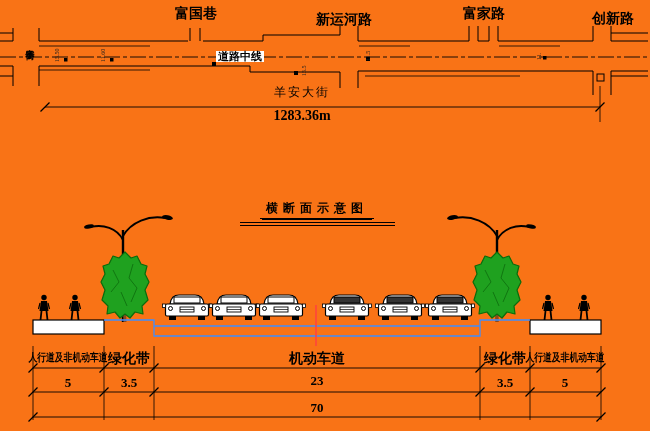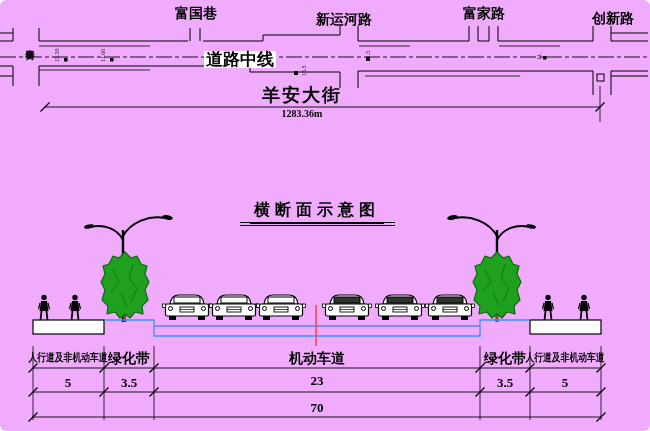--- a/index.html
+++ b/index.html
@@ -1,28 +1,28 @@
 <!DOCTYPE html>
 <html><head>
 <meta charset="utf-8">
 <style>
   html,body{margin:0;padding:0;background:#fff;}
   .stage{
-    position:relative;width:650px;height:431px;background:#f0abfc;overflow:hidden;
-    font-family:"Liberation Serif","DejaVu Sans",serif;color:#000;border-radius:6px;
+    position:relative;width:650px;height:431px;background:#f97316;overflow:hidden;
+    font-family:"Liberation Serif","DejaVu Sans",serif;color:#000;
   }
   svg{position:absolute;left:0;top:0;}
   .txt{position:absolute;white-space:nowrap;line-height:1;}
   .road-label{font-size:14px;font-weight:bold;transform:translateX(-50%);}
-  .centerline-label{font-size:17px;font-weight:bold;background:#fff;padding:0 2px;transform:translateX(-50%);}
+  .centerline-label{font-size:11px;font-weight:bold;background:#fff;padding:0 2px;transform:translateX(-50%);}
   .vroad-label{font-size:9px;font-weight:bold;writing-mode:vertical-rl;text-orientation:upright;letter-spacing:1px;}
   .station{font-size:6px;transform:rotate(-90deg);transform-origin:left bottom;color:#222;}
-  .street-name{font-size:18px;font-weight:bold;letter-spacing:2px;transform:translateX(-50%);}
-  .street-len{font-size:10px;font-weight:bold;transform:translateX(-50%);}
-  .sec-title{font-size:16px;font-weight:bold;letter-spacing:5px;transform:translateX(-50%);
+  .street-name{font-size:12px;font-weight:normal;letter-spacing:2px;transform:translateX(-50%);}
+  .street-len{font-size:14px;font-weight:bold;transform:translateX(-50%);}
+  .sec-title{font-size:12px;font-weight:bold;letter-spacing:5px;transform:translateX(-50%);
     border-bottom:1px solid #000;padding:0 6px 4px 6px;box-shadow:0 3px 0 -2px #000;}
   .zone-label{font-size:14px;font-weight:bold;transform:translateX(-50%);}
   .zone-label.narrow{font-size:11px;transform:translateX(-50%) scaleX(0.8);}
   .dim-num{font-size:13px;font-weight:bold;transform:translateX(-50%);}
 </style>
 </head>
 <body>
 
 <div class="stage">
 

